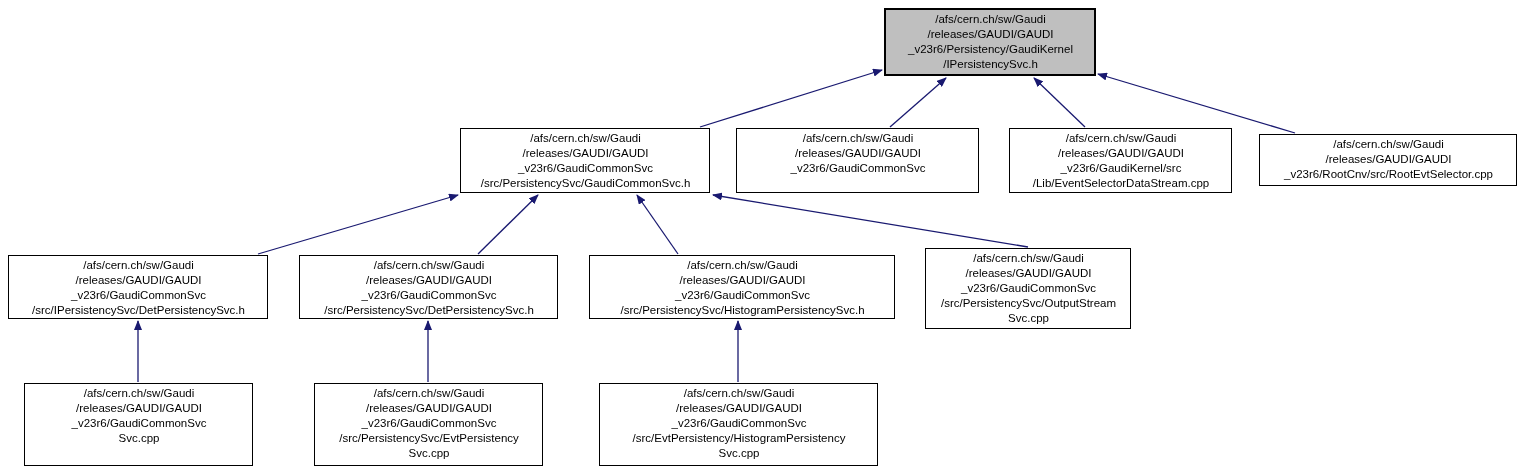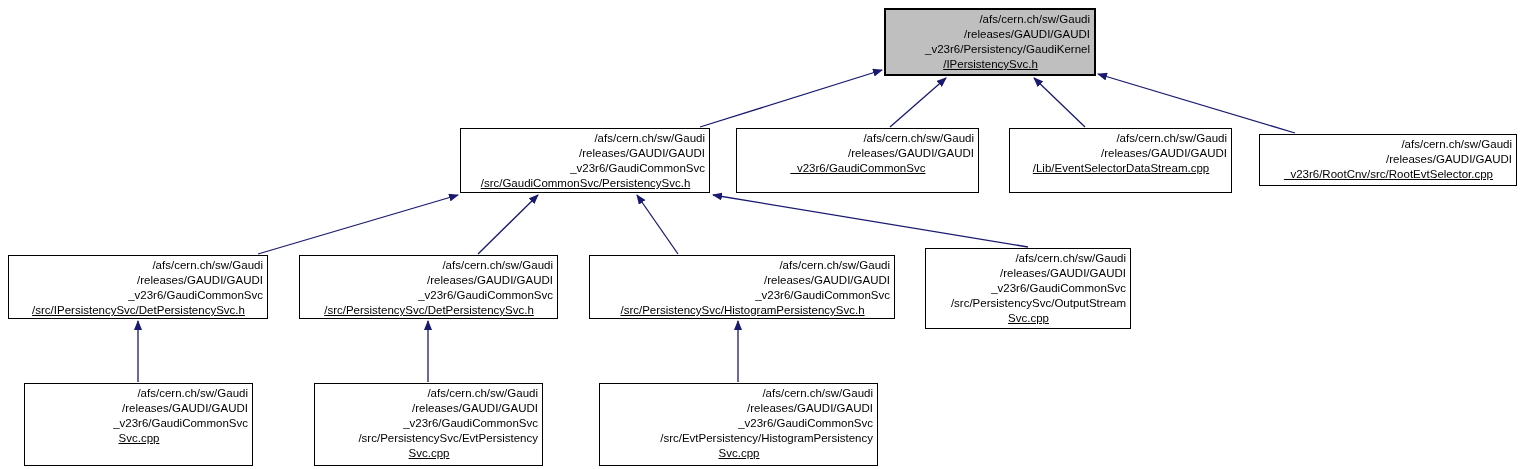--- a/index.html
+++ b/index.html
@@ -33,25 +33,24 @@
     cursor: pointer;
   }
   .node.highlighted {
     background: #bfbfbf;
     border-width: 2px;
   }
   .node .line {
     display: block;
     line-height: 15px;
     white-space: nowrap;
-    text-align: right;
+    text-align: center;
   }
   .node .line:last-child {
     text-align: center;
-    text-decoration: underline;
   }
 </style>
 </head>
 <body>
 
 <div id="canvas">
   <svg id="edge-layer" width="1525" height="469" viewBox="0 0 1525 469" xmlns="http://www.w3.org/2000/svg">
     <defs>
       <marker id="arrowhead" markerWidth="10" markerHeight="8" refX="9" refY="4" orient="auto" markerUnits="userSpaceOnUse">
         <path id="arrowhead-path" d="M0,0 L10,4 L0,8 z" fill="#191970"></path>
@@ -75,30 +74,31 @@
       <div class="node highlighted" style="left: 884px; top: 8px; width: 212px; height: 68px;">
         <span class="line">/afs/cern.ch/sw/Gaudi</span>
         <span class="line">/releases/GAUDI/GAUDI</span>
         <span class="line">_v23r6/Persistency/GaudiKernel</span>
         <span class="line">/IPersistencySvc.h</span>
       </div>
       <div class="node" style="left: 460px; top: 128px; width: 250px; height: 65px;">
         <span class="line">/afs/cern.ch/sw/Gaudi</span>
         <span class="line">/releases/GAUDI/GAUDI</span>
         <span class="line">_v23r6/GaudiCommonSvc</span>
-        <span class="line">/src/GaudiCommonSvc/PersistencySvc.h</span>
+        <span class="line">/src/PersistencySvc/GaudiCommonSvc.h</span>
       </div>
       <div class="node" style="left: 736px; top: 128px; width: 243px; height: 65px;">
         <span class="line">/afs/cern.ch/sw/Gaudi</span>
         <span class="line">/releases/GAUDI/GAUDI</span>
         <span class="line">_v23r6/GaudiCommonSvc</span>
       </div>
       <div class="node" style="left: 1009px; top: 128px; width: 223px; height: 65px;">
         <span class="line">/afs/cern.ch/sw/Gaudi</span>
         <span class="line">/releases/GAUDI/GAUDI</span>
+        <span class="line">_v23r6/GaudiKernel/src</span>
         <span class="line">/Lib/EventSelectorDataStream.cpp</span>
       </div>
       <div class="node" style="left: 1259px; top: 134px; width: 258px; height: 52px;">
         <span class="line">/afs/cern.ch/sw/Gaudi</span>
         <span class="line">/releases/GAUDI/GAUDI</span>
         <span class="line">_v23r6/RootCnv/src/RootEvtSelector.cpp</span>
       </div>
       <div class="node" style="left: 8px; top: 255px; width: 260px; height: 64px;">
         <span class="line">/afs/cern.ch/sw/Gaudi</span>
         <span class="line">/releases/GAUDI/GAUDI</span>

